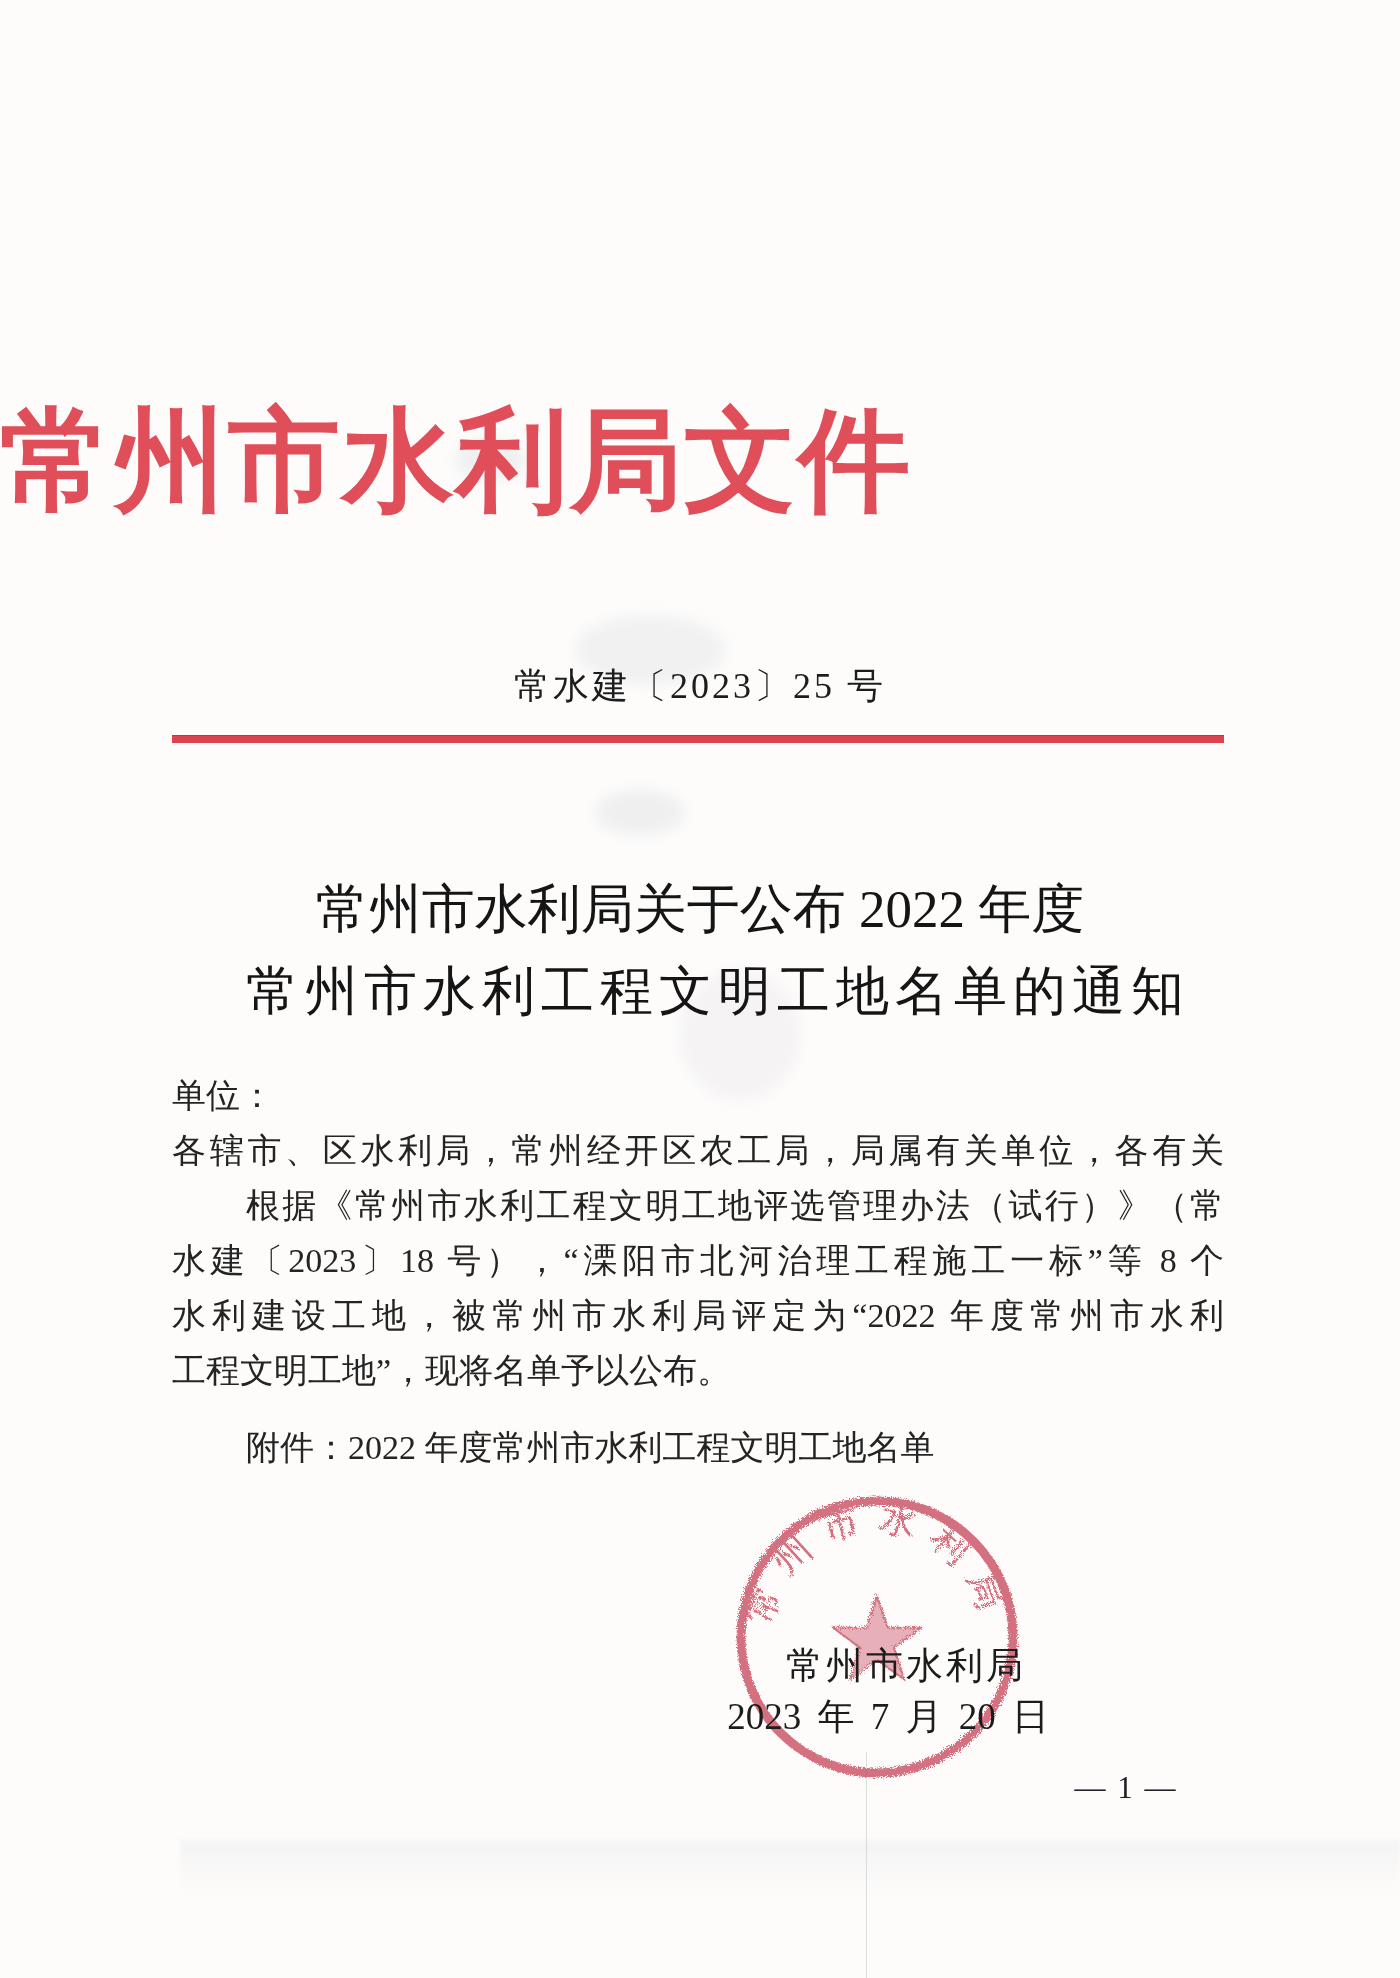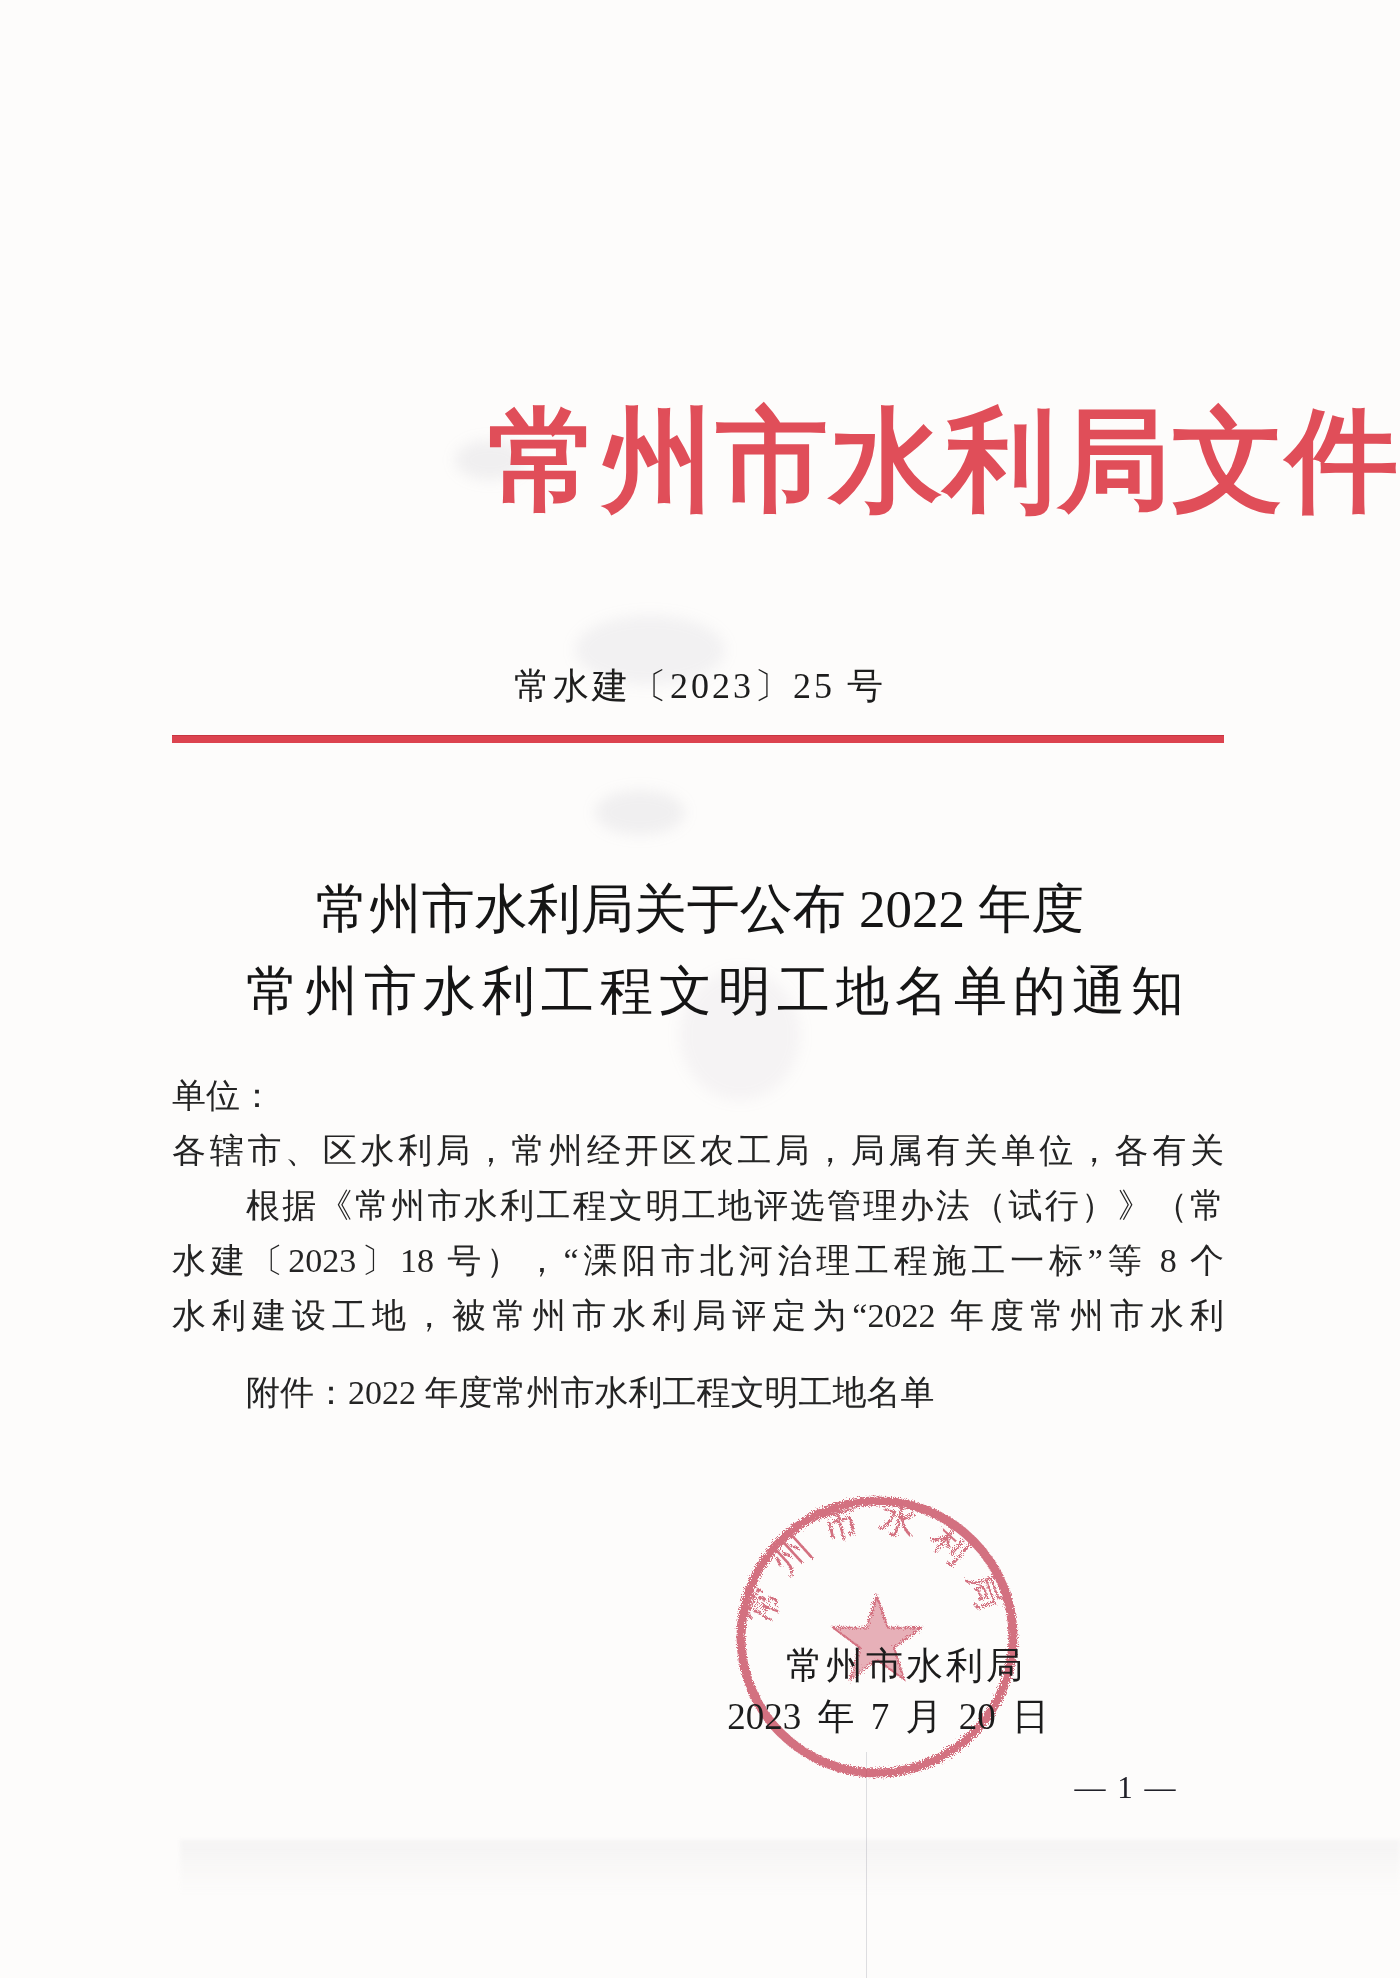--- a/index.html
+++ b/index.html
@@ -12,21 +12,21 @@
   .page{
     position:relative;
     width:1400px;height:1978px;
     background:#fdfcfb;
     overflow:hidden;
     font-family:"Liberation Serif","DejaVu Serif",serif;
   }
   
   .header-title{
     position:absolute;top:386px;left:0;width:100%;
-    text-align:right;
+    text-align:left;
     font-size:112px;font-weight:bold;
     letter-spacing:2px;
     color:var(--header-red);
     white-space:nowrap;
   }
   
   .doc-number{
     position:absolute;top:662px;left:0;width:100%;
     text-align:center;
     font-size:36px;letter-spacing:3px;
@@ -124,20 +124,21 @@
     <div class="tl">常州市水利局关于公布 2022 年度</div>
     <div class="tl tl2">常州市水利工程文明工地名单的通知</div>
   </div>
 
   <div class="body-block">
     <div class="bline">单位：</div>
     <div class="bline full">各辖市、区水利局，常州经开区农工局，局属有关单位，各有关</div>
     <div class="bline full indent">根据《常州市水利工程文明工地评选管理办法（试行）》（常</div>
     <div class="bline full">水建〔2023〕18 号），“溧阳市北河治理工程施工一标”等 8 个</div>
     <div class="bline full">水利建设工地，被常州市水利局评定为“2022 年度常州市水利</div>
+    <div class="bline">工程文明工地”，现将名单予以公布。</div>
     <div class="bline indent attachment">附件：2022 年度常州市水利工程文明工地名单</div>
   </div>
 
   <svg class="seal" viewBox="0 0 300 310">
     <defs>
       <filter id="stamp-rough" x="-20%" y="-20%" width="140%" height="140%">
         <feTurbulence type="fractalNoise" baseFrequency="0.9" numOctaves="2" seed="7" result="noise"></feTurbulence>
         <feDisplacementMap in="SourceGraphic" in2="noise" scale="7"></feDisplacementMap>
       </filter>
       <path id="seal-arc-path" d="M 53.9 199.8 A 106 106 0 1 1 246.1 199.8" fill="none"></path>

